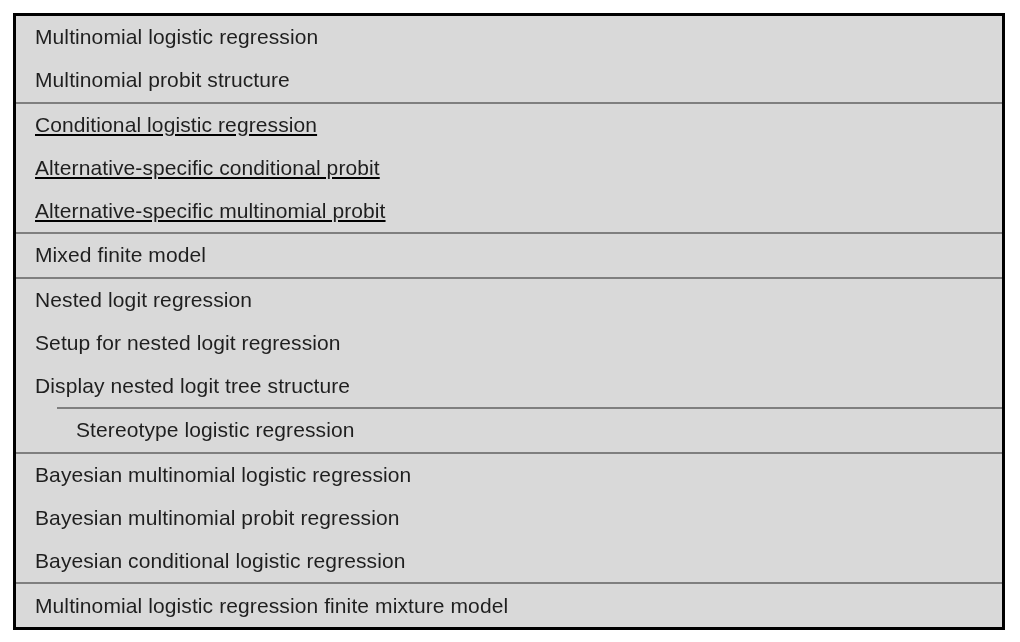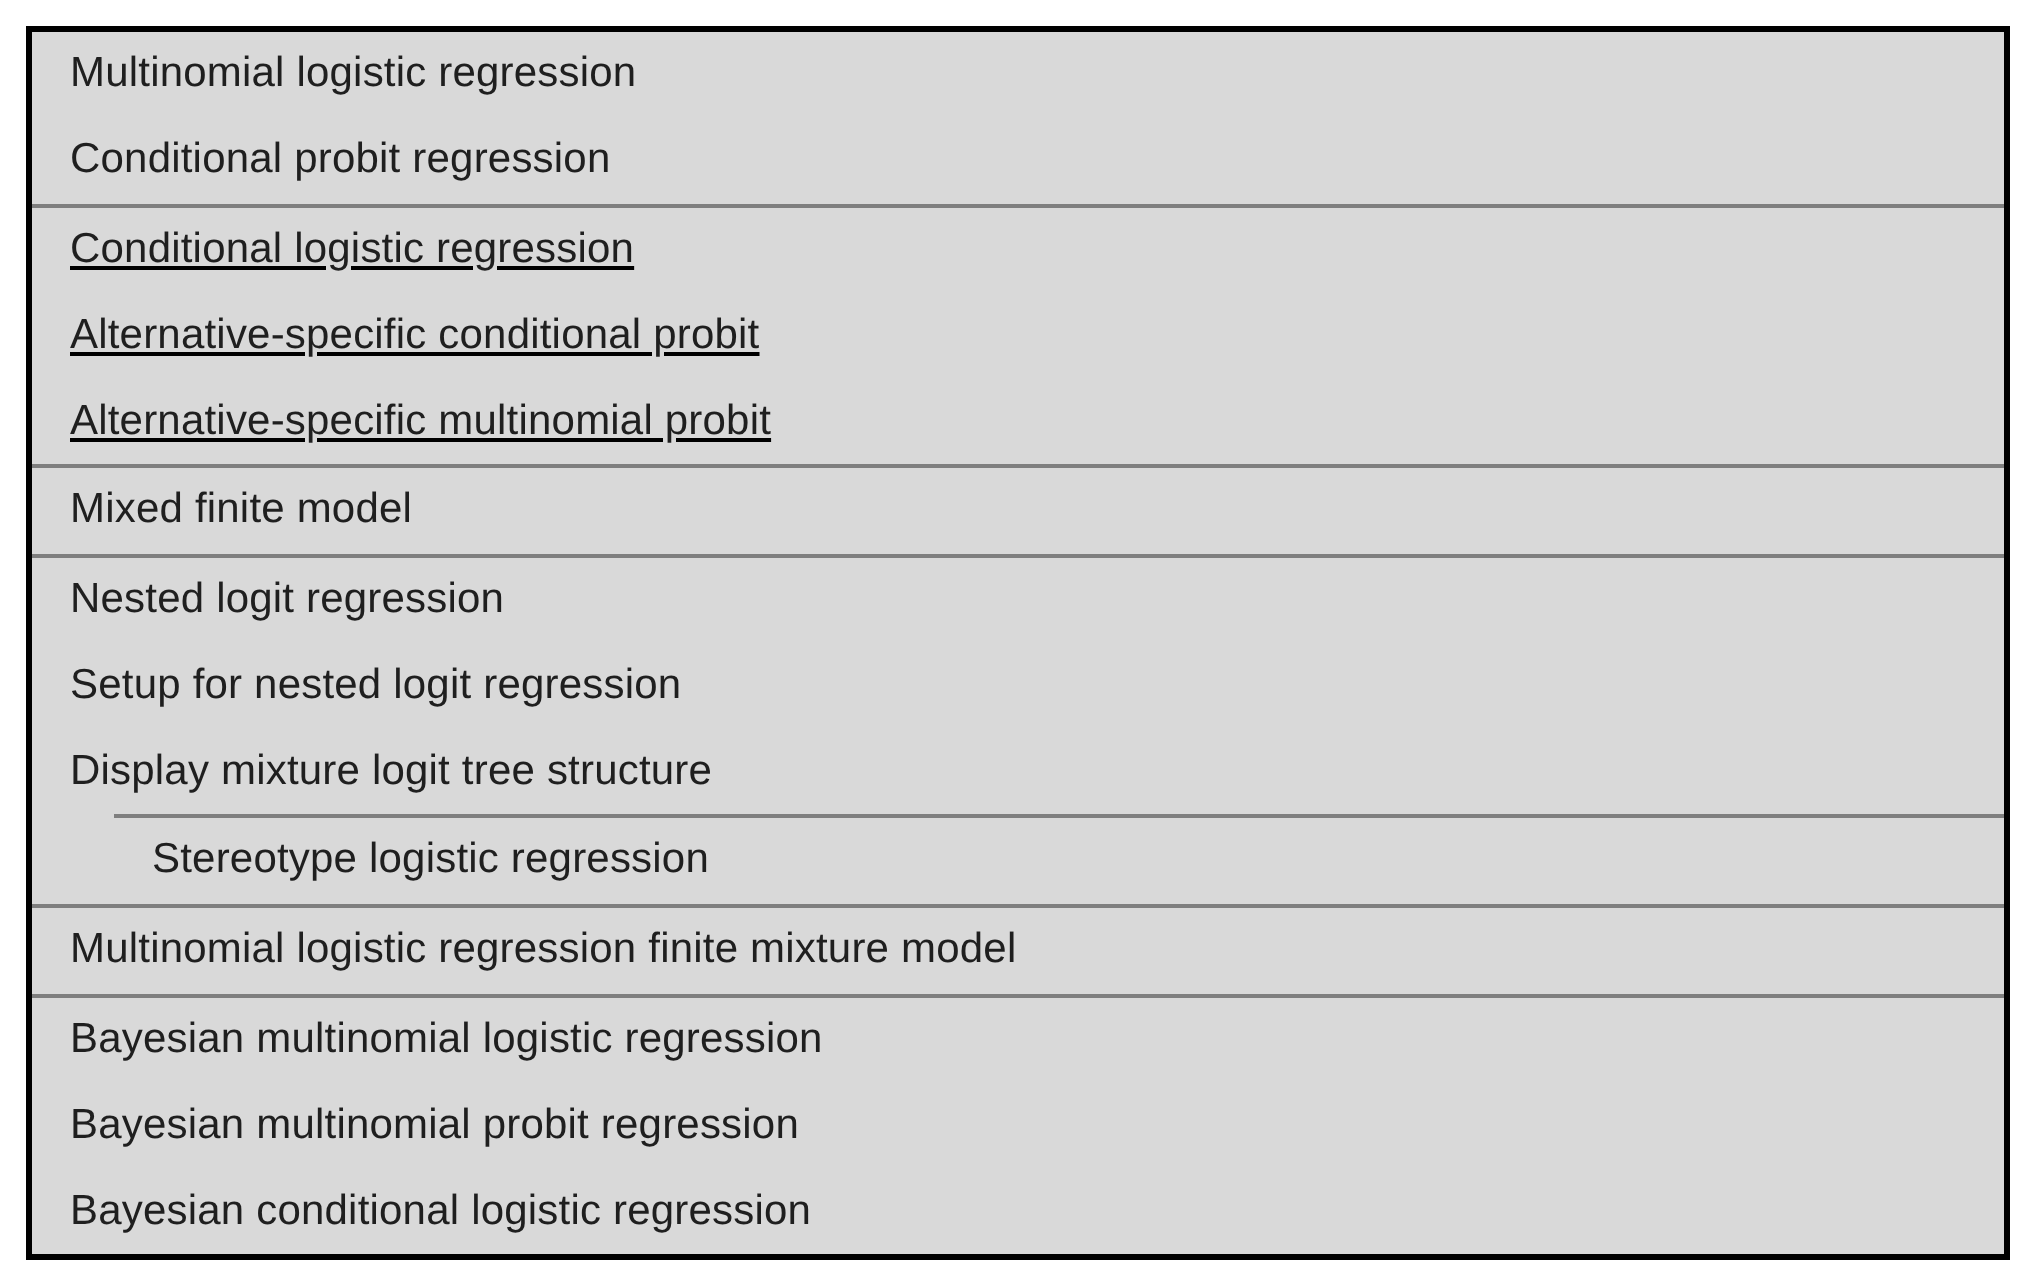--- a/index.html
+++ b/index.html
@@ -42,39 +42,39 @@
     overflow: hidden;
     cursor: default;
   }
 </style>
 </head>
 <body>
 
 <div class="menu-table">
     <div class="menu-group" style="flex-grow: 2;">
       <div class="menu-item">Multinomial logistic regression</div>
-      <div class="menu-item">Conditional probit regression</div>
+      <div class="menu-item">Multinomial probit structure</div>
     </div>
     <div class="menu-group" style="flex-grow: 3; text-decoration: underline;">
       <div class="menu-item">Conditional logistic regression</div>
       <div class="menu-item">Alternative-specific conditional probit</div>
       <div class="menu-item">Alternative-specific multinomial probit</div>
     </div>
     <div class="menu-group" style="flex-grow: 1;">
       <div class="menu-item">Mixed finite model</div>
     </div>
     <div class="menu-group" style="flex-grow: 3;">
       <div class="menu-item">Nested logit regression</div>
       <div class="menu-item">Setup for nested logit regression</div>
-      <div class="menu-item">Display mixture logit tree structure</div>
+      <div class="menu-item">Display nested logit tree structure</div>
     </div>
     <div class="menu-group" style="flex-grow: 1; margin-left: 41px;">
       <div class="menu-item">Stereotype logistic regression</div>
-    </div>
-    <div class="menu-group" style="flex-grow: 1;">
-      <div class="menu-item">Multinomial logistic regression finite mixture model</div>
     </div>
     <div class="menu-group" style="flex-grow: 3;">
       <div class="menu-item">Bayesian multinomial logistic regression</div>
       <div class="menu-item">Bayesian multinomial probit regression</div>
       <div class="menu-item">Bayesian conditional logistic regression</div>
     </div>
+    <div class="menu-group" style="flex-grow: 1;">
+      <div class="menu-item">Multinomial logistic regression finite mixture model</div>
+    </div>
   </div>
 
 </body></html>

